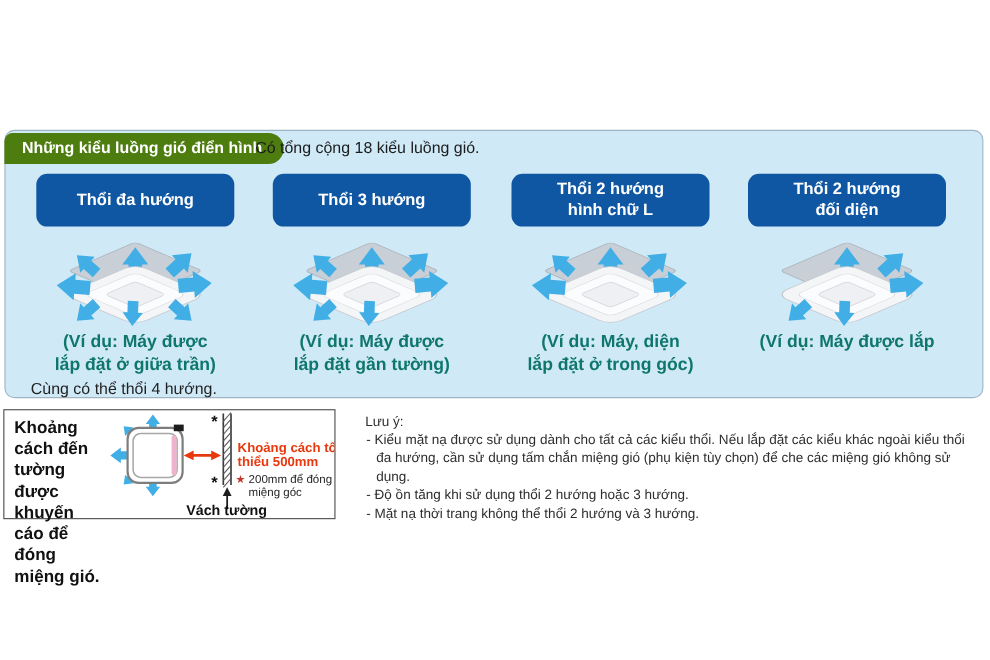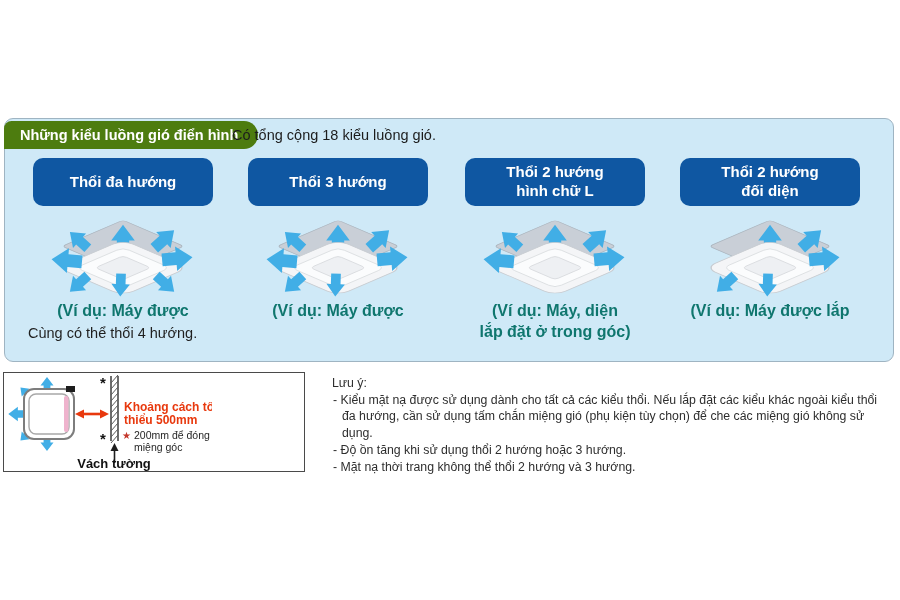--- a/index.html
+++ b/index.html
@@ -95,20 +95,21 @@
         </g>
         <polygon points="0,-5.5 12,-5.5 12,-10.5 26,0 12,10.5 12,5.5 0,5.5" fill="#41aee6" transform="translate(50 50) rotate(185) scale(1.2)"></polygon>
         <polygon points="0,-5.5 12,-5.5 12,-10.5 26,0 12,10.5 12,5.5 0,5.5" fill="#41aee6" transform="translate(56 64) rotate(138) scale(0.95)"></polygon>
         <polygon points="0,-5.5 12,-5.5 12,-10.5 26,0 12,10.5 12,5.5 0,5.5" fill="#41aee6" transform="translate(90 62) rotate(92) scale(0.9)"></polygon>
         <polygon points="0,-5.5 12,-5.5 12,-10.5 26,0 12,10.5 12,5.5 0,5.5" fill="#41aee6" transform="translate(126 64) rotate(42) scale(0.95)"></polygon>
         <polygon points="0,-5.5 12,-5.5 12,-10.5 26,0 12,10.5 12,5.5 0,5.5" fill="#41aee6" transform="translate(132 48) rotate(-5) scale(1.2)"></polygon>
       </svg>
     </div>
   <div class="card-caption">
     <div>(Ví dụ: Máy được</div>
+    <div>lắp đặt ở giữa trần)</div>
   </div>
   <div class="card-note">Cùng có thể thổi 4 hướng.</div>
 </div>
 
 <div class="card c1">
   <div class="card-btn">
     <span>Thổi 3 hướng</span>
     <span></span>
   </div>
   <div class="card-illustration">
@@ -129,20 +130,21 @@
           <rect x="-20" y="-20" width="40" height="40" rx="5" fill="#eef0f3" stroke="#d6d9dc" stroke-width="1"></rect>
         </g>
         <polygon points="0,-5.5 12,-5.5 12,-10.5 26,0 12,10.5 12,5.5 0,5.5" fill="#41aee6" transform="translate(50 50) rotate(185) scale(1.2)"></polygon>
         <polygon points="0,-5.5 12,-5.5 12,-10.5 26,0 12,10.5 12,5.5 0,5.5" fill="#41aee6" transform="translate(56 64) rotate(138) scale(0.95)"></polygon>
         <polygon points="0,-5.5 12,-5.5 12,-10.5 26,0 12,10.5 12,5.5 0,5.5" fill="#41aee6" transform="translate(90 62) rotate(92) scale(0.9)"></polygon>
         <polygon points="0,-5.5 12,-5.5 12,-10.5 26,0 12,10.5 12,5.5 0,5.5" fill="#41aee6" transform="translate(132 48) rotate(-5) scale(1.2)"></polygon>
       </svg>
     </div>
   <div class="card-caption">
     <div>(Ví dụ: Máy được</div>
+    <div>lắp đặt gần tường)</div>
   </div>
 </div>
 
 <div class="card c2">
   <div class="card-btn">
     <span>Thổi 2 hướng</span>
     <span>hình chữ L</span>
   </div>
   <div class="card-illustration">
       <svg width="184" height="86" viewBox="0 0 184 88">
@@ -196,20 +198,21 @@
         <polygon points="0,-5.5 12,-5.5 12,-10.5 26,0 12,10.5 12,5.5 0,5.5" fill="#41aee6" transform="translate(90 62) rotate(92) scale(0.9)"></polygon>
         <polygon points="0,-5.5 12,-5.5 12,-10.5 26,0 12,10.5 12,5.5 0,5.5" fill="#41aee6" transform="translate(132 48) rotate(-5) scale(1.2)"></polygon>
       </svg>
     </div>
   <div class="card-caption">
     <div>(Ví dụ: Máy được lắp</div>
   </div>
 </div>
 
 <div class="distance-box">
+  <div class="distance-label">Khoảng cách đến tường được khuyến cáo để đóng miệng gió.</div>
   <svg class="distance-diagram" width="208" height="98" viewBox="0 0 208 98">
 
     <g fill="#41aee6">
       <polygon points="0,-5.5 12,-5.5 12,-10.5 26,0 12,10.5 12,5.5 0,5.5" transform="translate(43 20) rotate(-90) scale(0.62)"></polygon>
       <polygon points="0,-5.5 12,-5.5 12,-10.5 26,0 12,10.5 12,5.5 0,5.5" transform="translate(43 62) rotate(90) scale(0.62)"></polygon>
       <polygon points="0,-5.5 12,-5.5 12,-10.5 26,0 12,10.5 12,5.5 0,5.5" transform="translate(22 41) rotate(180) scale(0.68)"></polygon>
       <polygon points="0,-5.5 12,-5.5 12,-10.5 26,0 12,10.5 12,5.5 0,5.5" transform="translate(26 24) rotate(-135) scale(0.52)"></polygon>
       <polygon points="0,-5.5 12,-5.5 12,-10.5 26,0 12,10.5 12,5.5 0,5.5" transform="translate(26 58) rotate(135) scale(0.52)"></polygon>
     </g>
 

